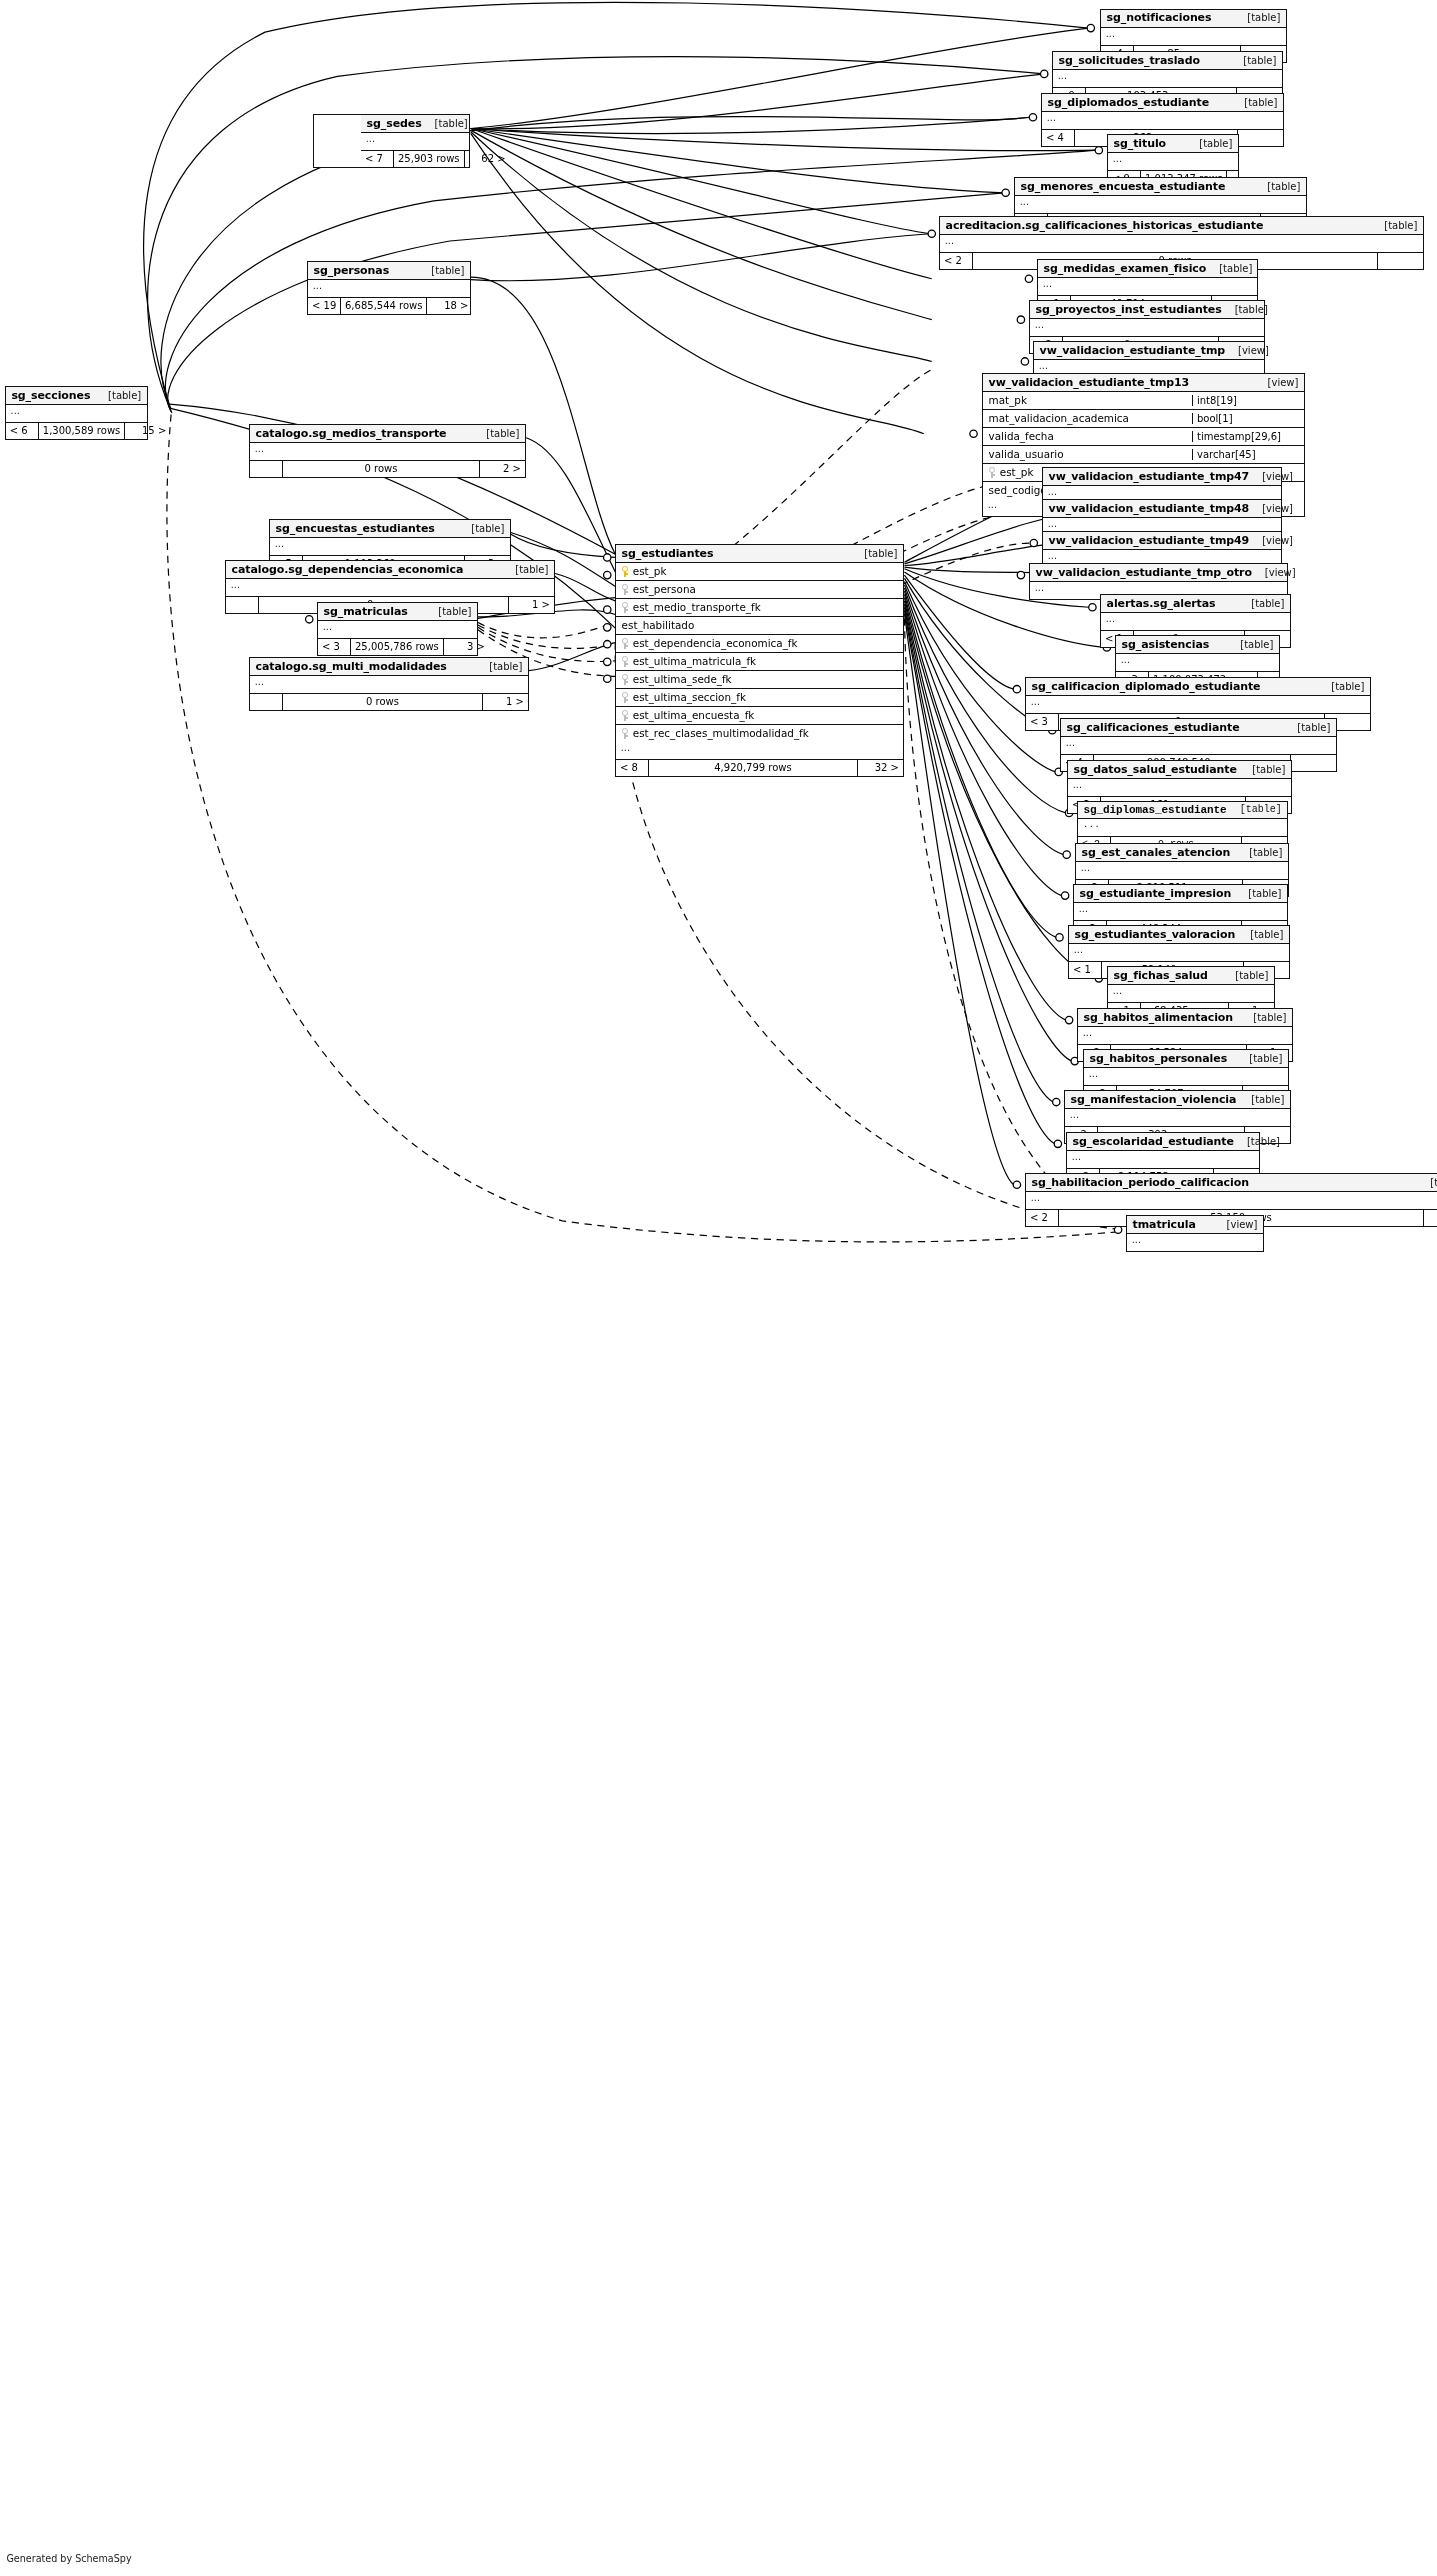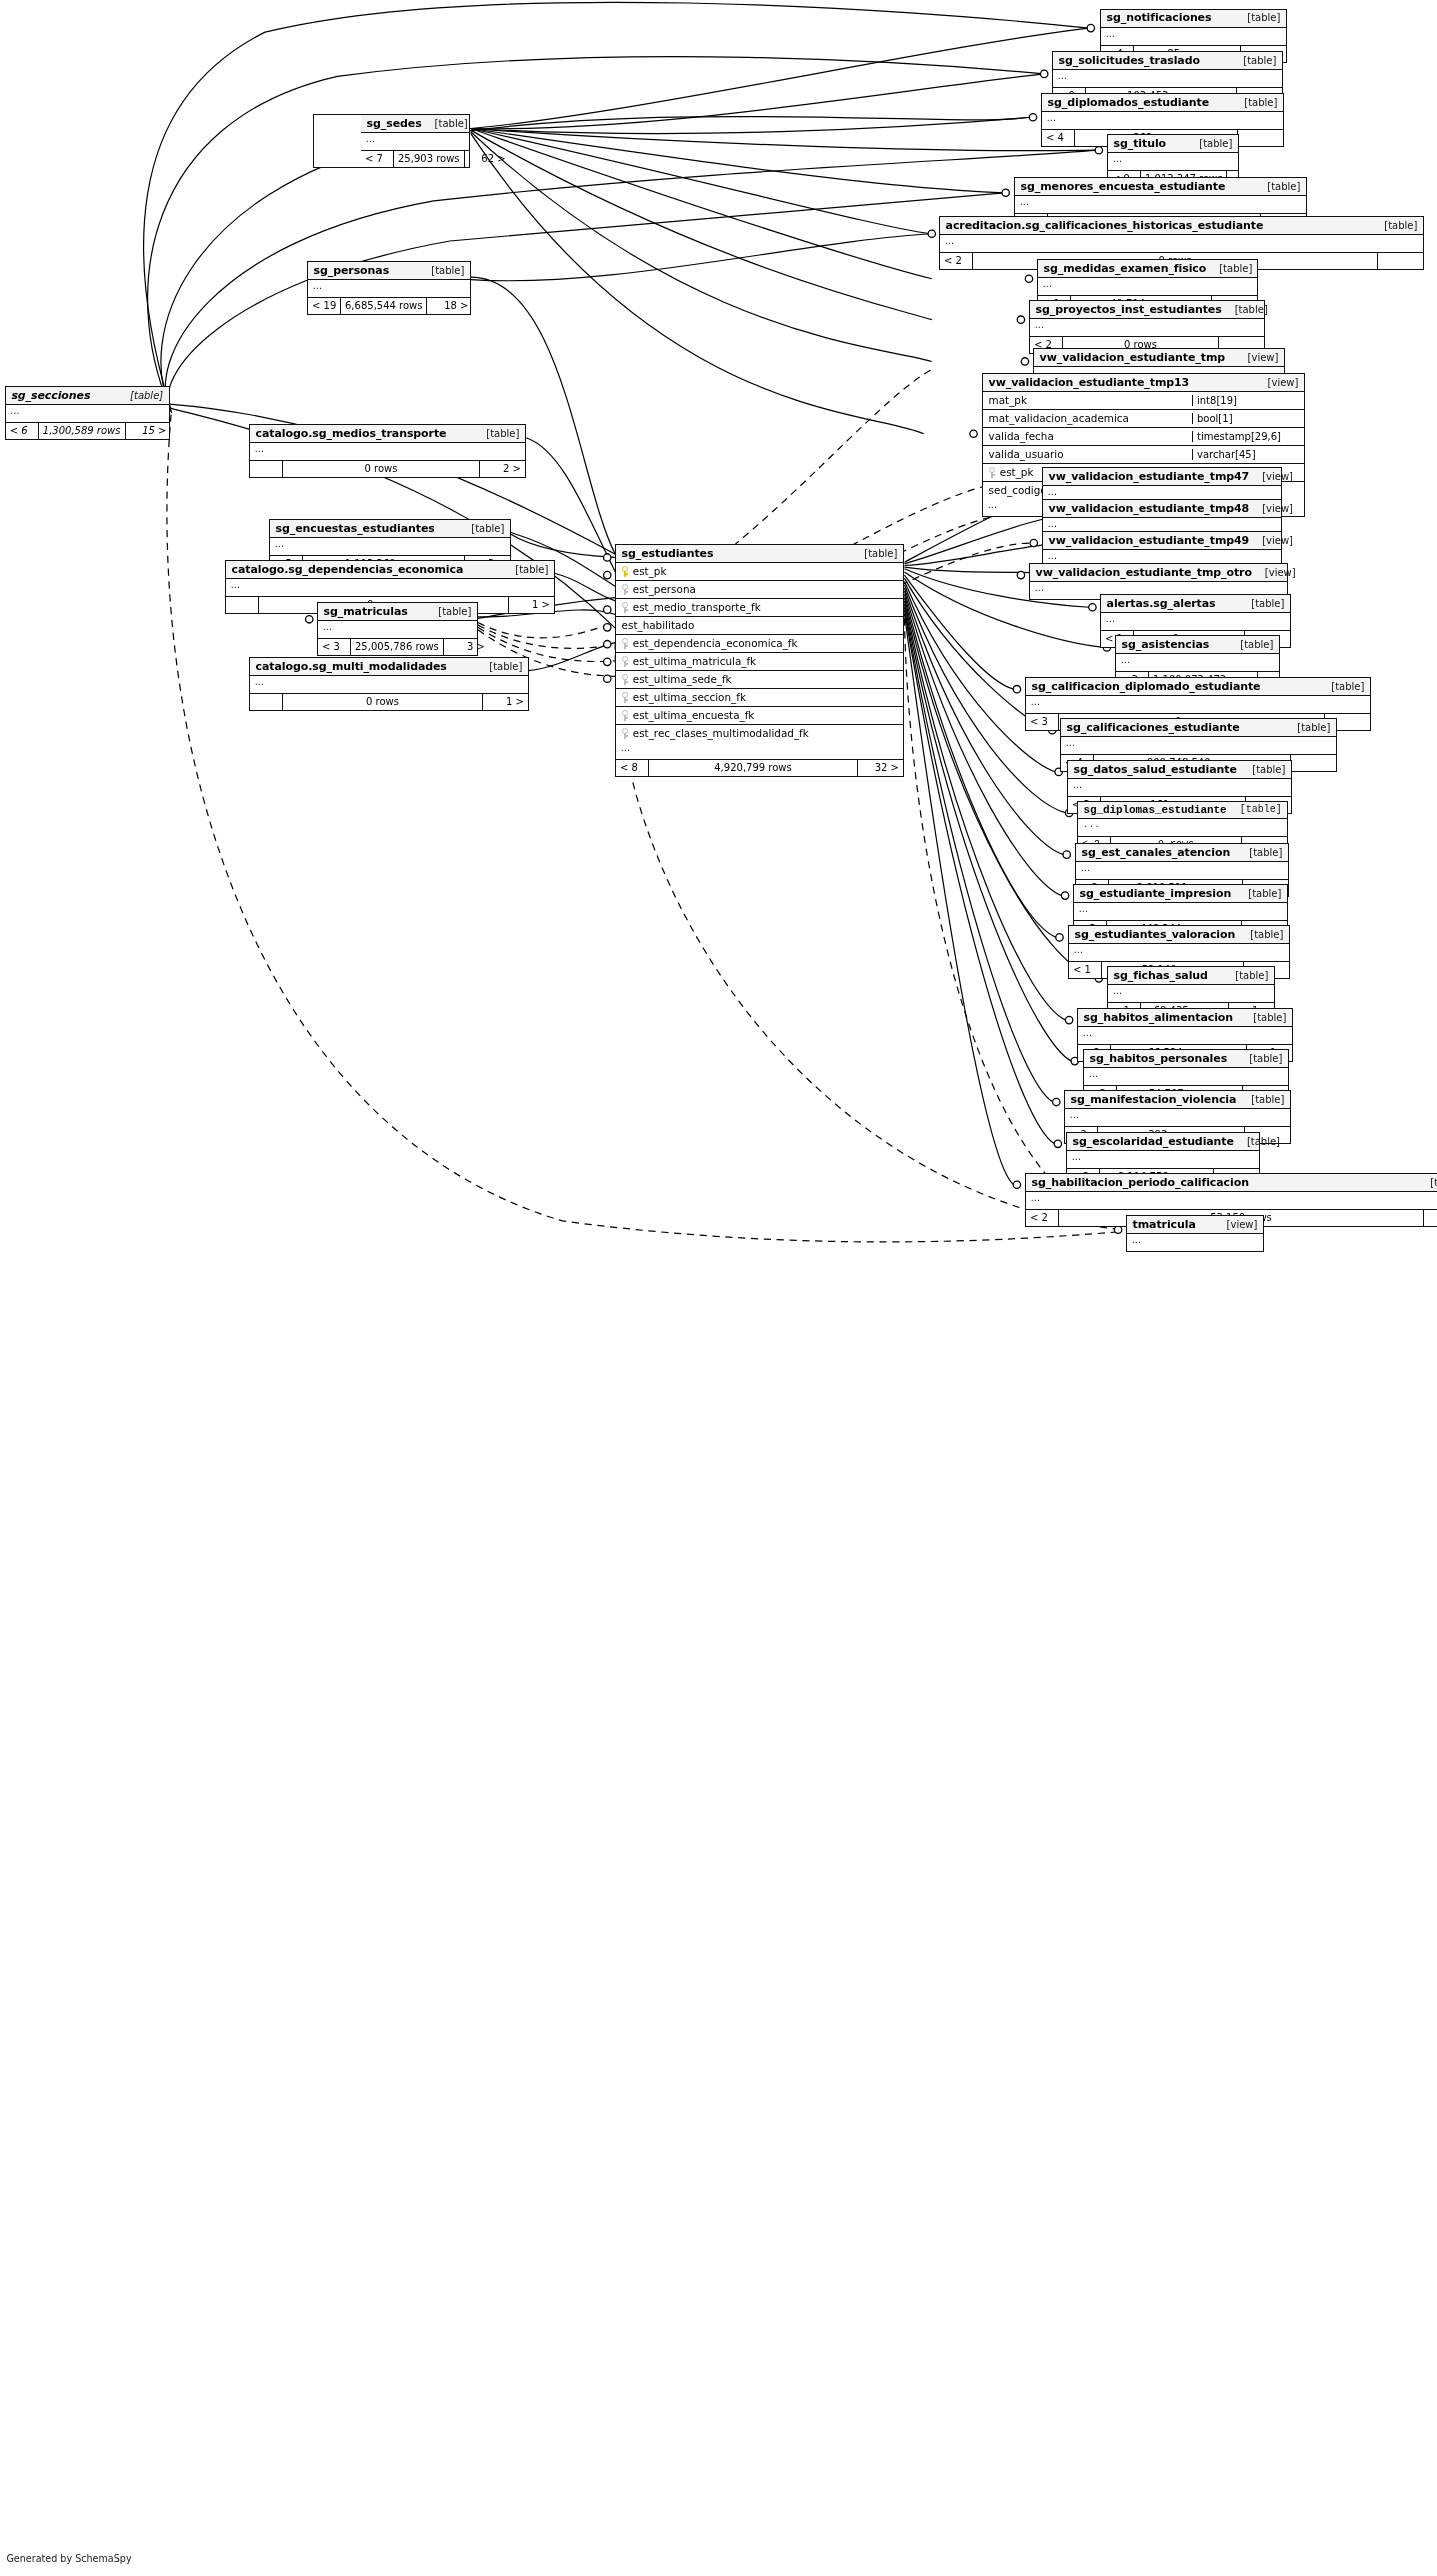--- a/index.html
+++ b/index.html
@@ -258,21 +258,21 @@
       </div>
       <div class="body">
         <div class="ell">...</div>
       </div>
       <div class="foot">
         <span class="c l left">&lt; 2</span>
         <span class="c m">0 rows</span>
         <span class="c r" style="min-width:37px"></span>
       </div>
     </div>
-    <div class="node" style="left: 1033px; top: 348px; width: 252px;">
+    <div class="node" style="left: 1033px; top: 341px; width: 232px;">
       <div class="hdr">
         <span class="tname">vw_validacion_estudiante_tmp</span>
         <span class="ttype">[view]</span>
       </div>
       <div class="body nofoot">
         <div class="ell">...</div>
       </div>
     </div>
     <div class="node" style="left: 982px; top: 373px; width: 323px;">
       <div class="hdr">
@@ -602,21 +602,21 @@
       </div>
       <div class="body">
         <div class="ell">...</div>
       </div>
       <div class="foot">
         <span class="c l left">&lt; 19</span>
         <span class="c m">6,685,544 rows</span>
         <span class="c r" style="min-width:37px">18 &gt;</span>
       </div>
     </div>
-    <div class="node" style="left: 4.8px; top: 386px; width: 165px; font-style: italic;">
+    <div class="node" style="left: 4.8px; top: 386px; width: 143px;">
       <div class="hdr">
         <span class="tname">sg_secciones</span>
         <span class="ttype">[table]</span>
       </div>
       <div class="body">
         <div class="ell">...</div>
       </div>
       <div class="foot">
         <span class="c l left">&lt; 6</span>
         <span class="c m">1,300,589 rows</span>

